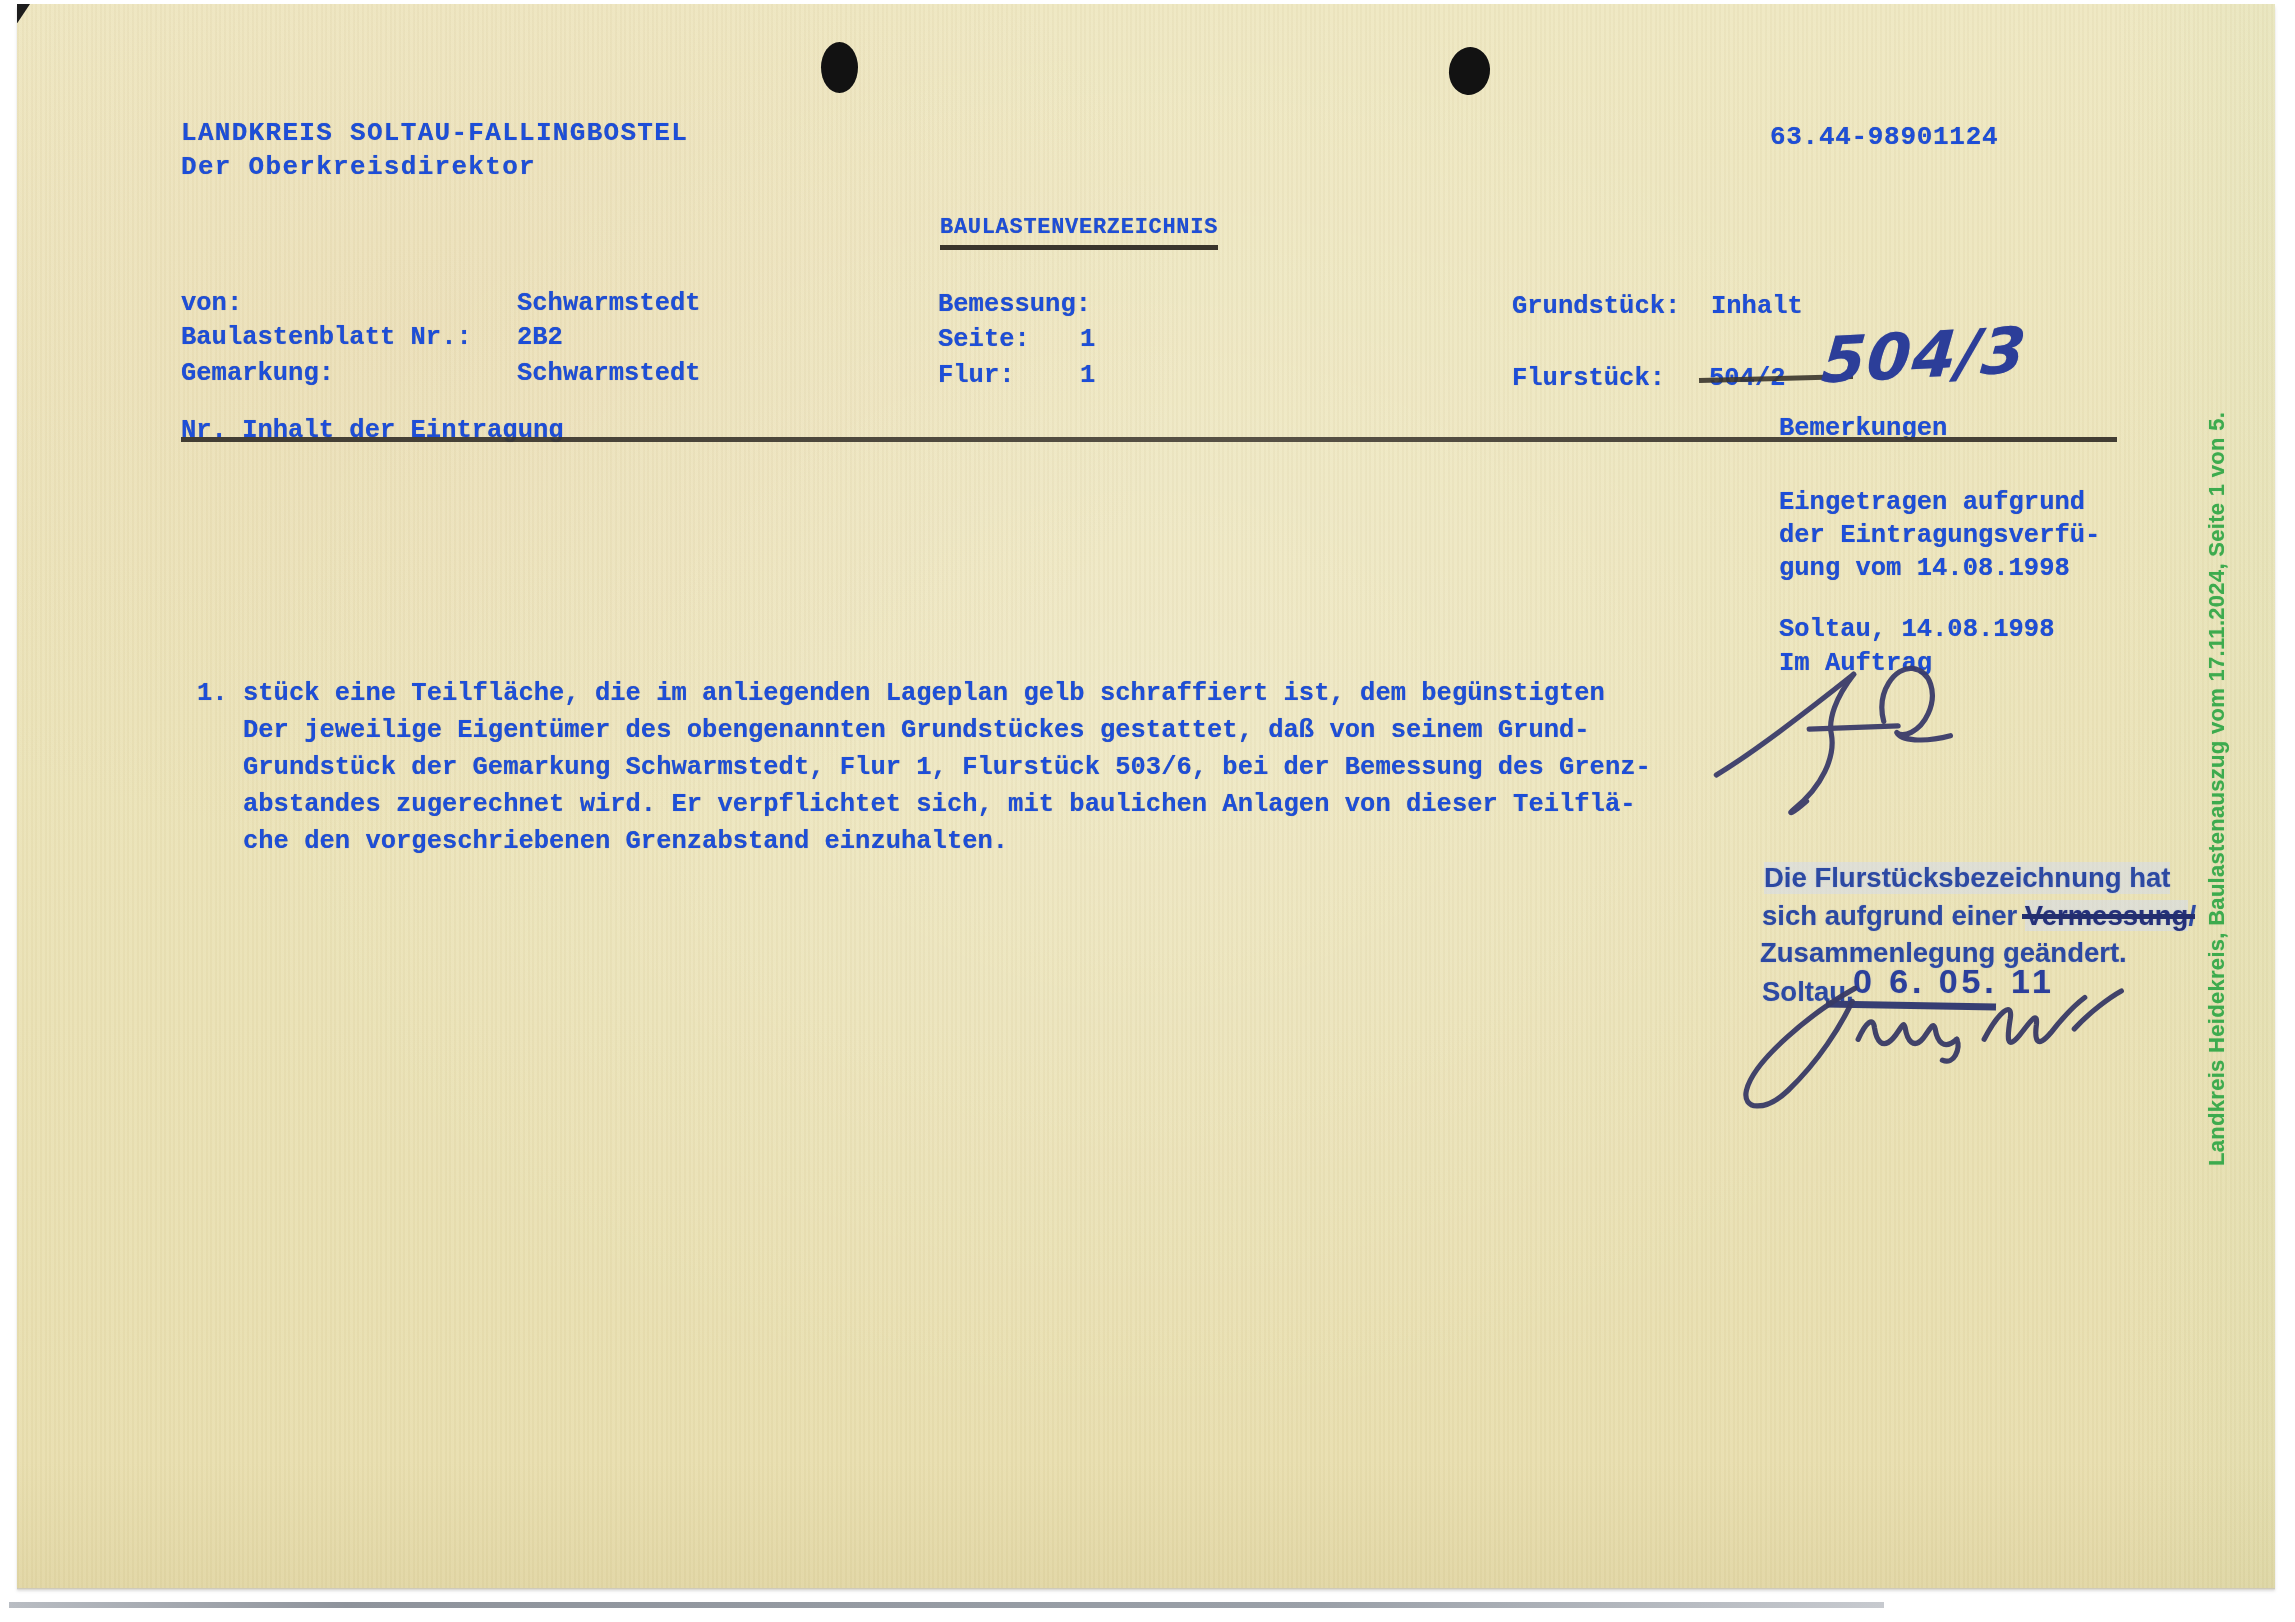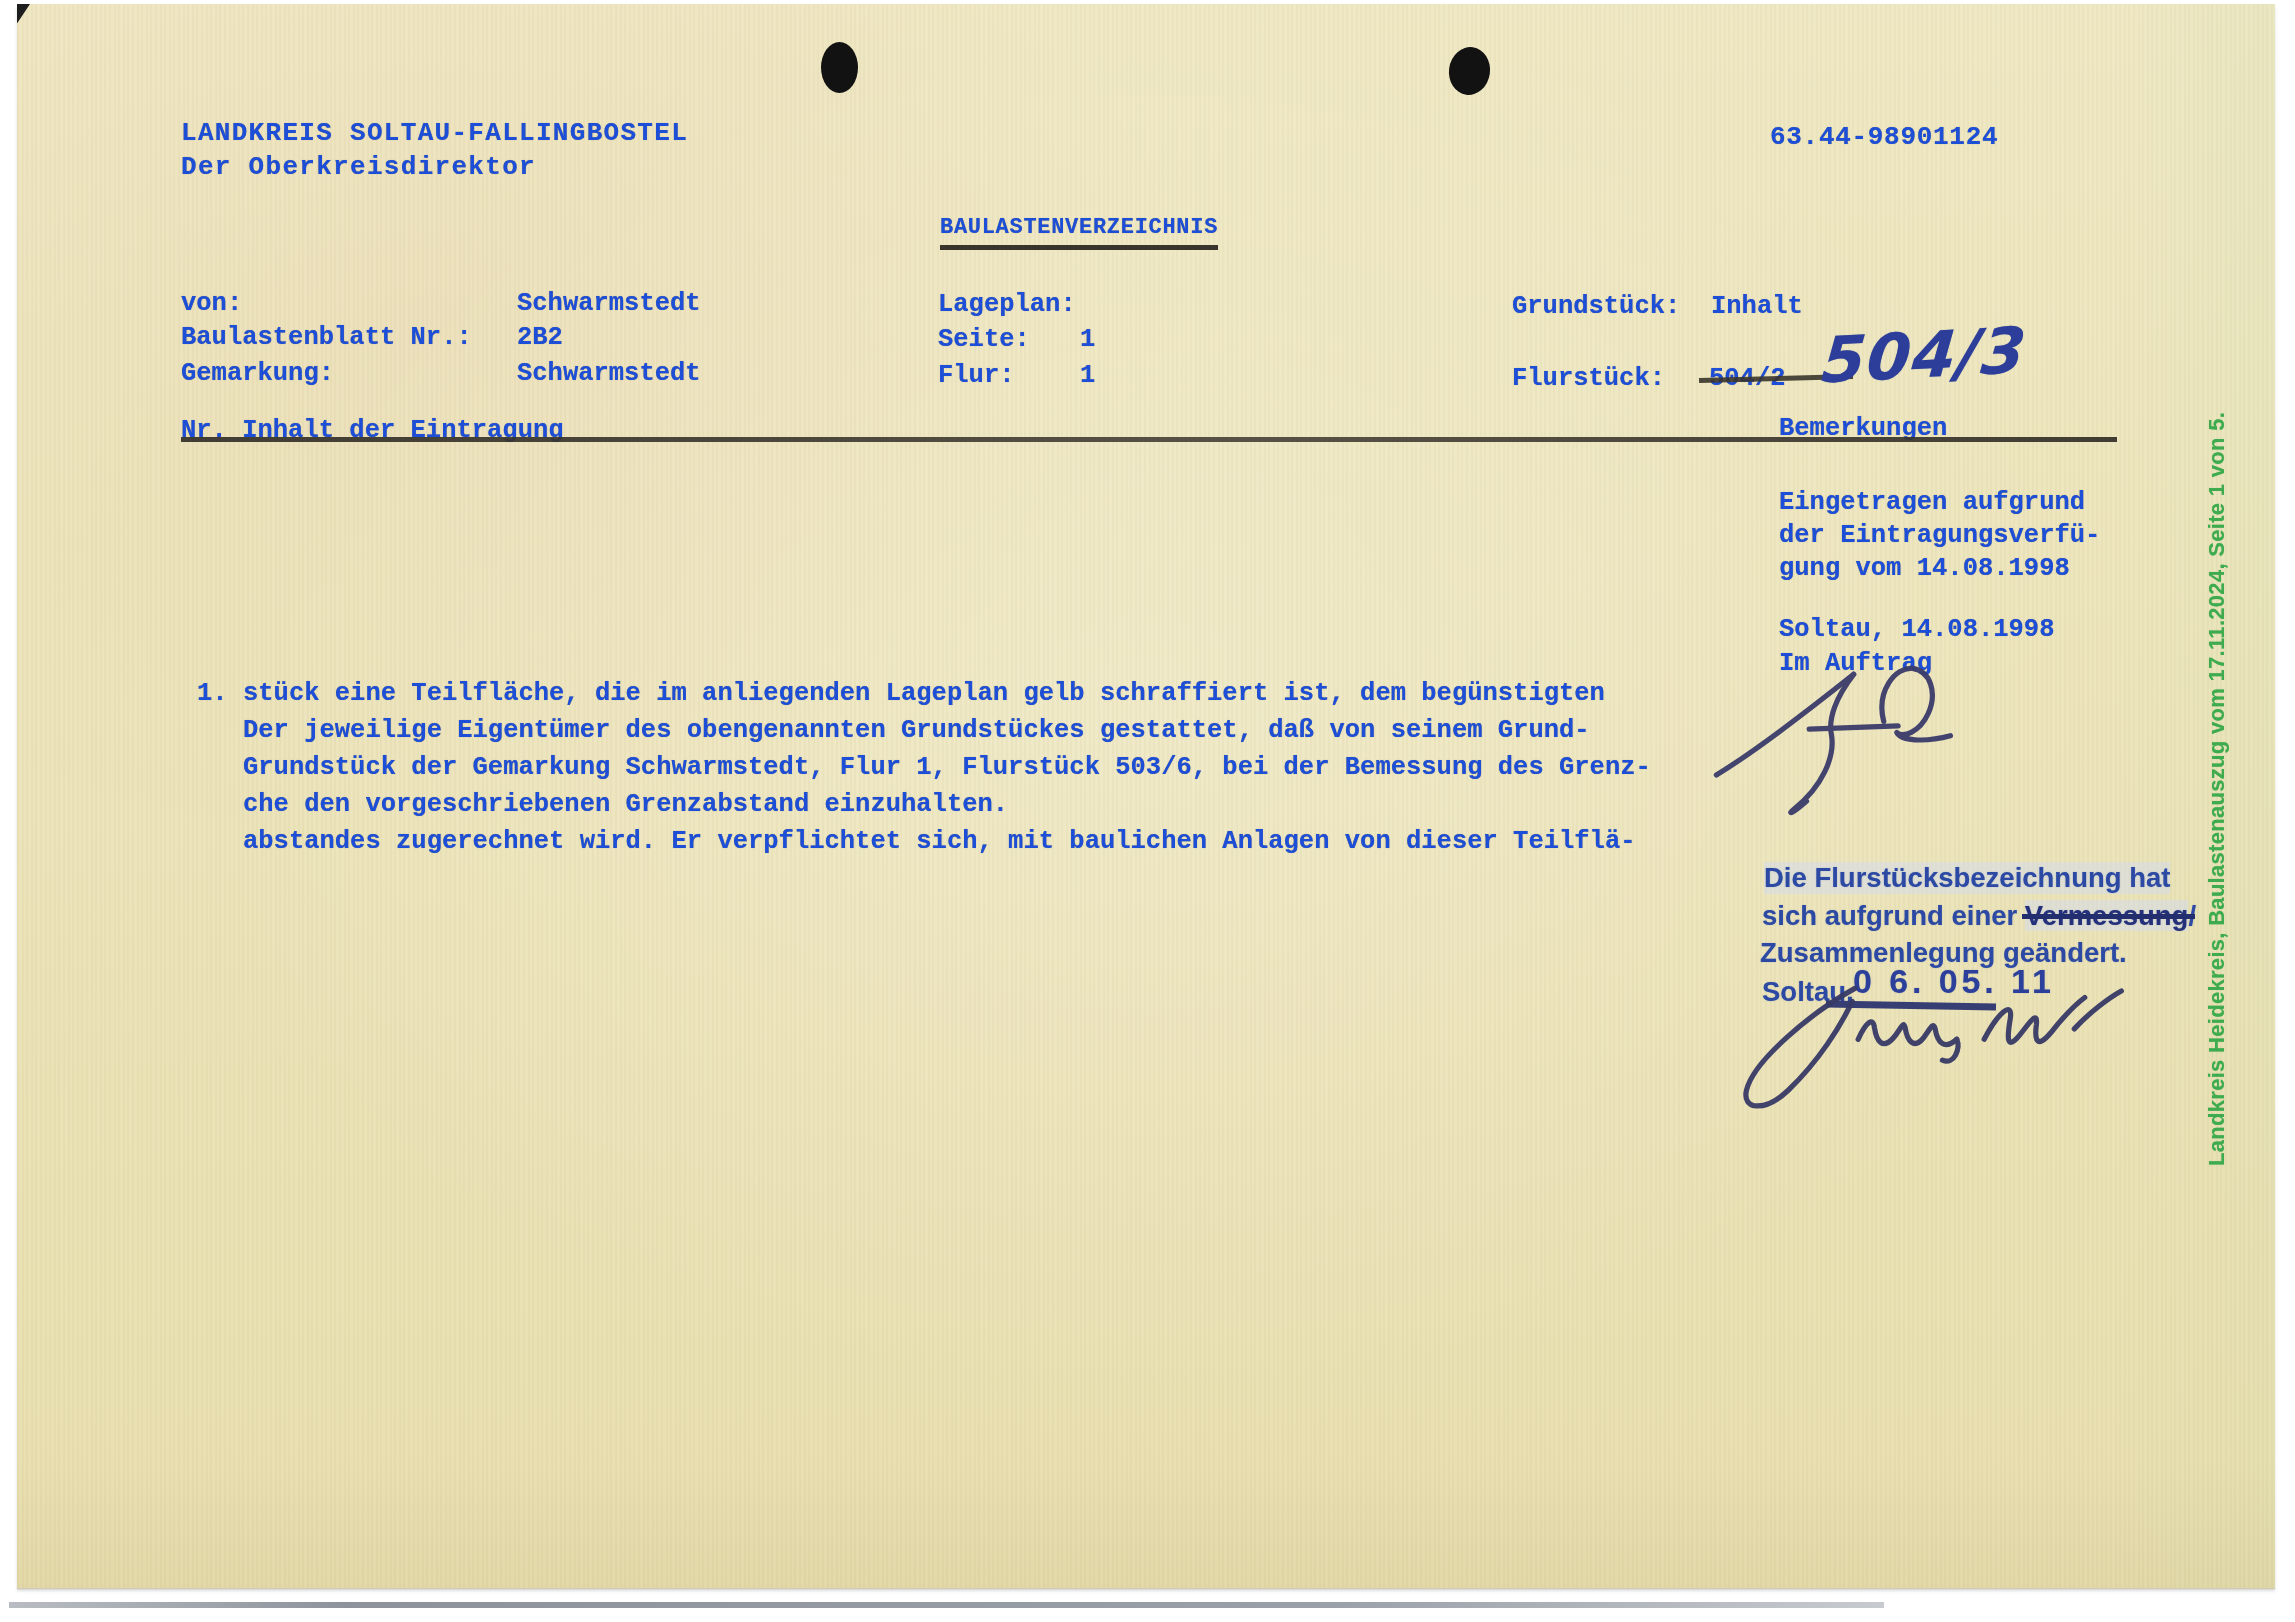--- a/index.html
+++ b/index.html
@@ -54,21 +54,21 @@
   <div class="hole" style="left:1449px;top:47px;width:41px;height:48px;transform:rotate(8deg);"></div>
 
   <div class="t fs40" style="left:181px;top:118px;letter-spacing:1.3px;">LANDKREIS SOLTAU-FALLINGBOSTEL</div>
   <div class="t fs40" style="left:181px;top:152px;letter-spacing:1.3px;">Der Oberkreisdirektor</div>
   <div class="t fs40" style="left:1770px;top:122px;letter-spacing:0.7px;">63.44-98901124</div>
 
   <div class="t title" style="left:940px;top:215px;">BAULASTENVERZEICHNIS</div>
 
   <div class="t" style="left:181px;top:289px;">von:</div>
   <div class="t" style="left:517px;top:289px;">Schwarmstedt</div>
-  <div class="t" style="left:938px;top:290px;">Lageplan:</div>
+  <div class="t" style="left:938px;top:290px;">Bemessung:</div>
   <div class="t" style="left:1512px;top:292px;">Grundstück:</div>
   <div class="t" style="left:1711px;top:292px;">Inhalt</div>
 
   <div class="t" style="left:181px;top:323px;">Baulastenblatt Nr.:</div>
   <div class="t" style="left:517px;top:323px;">2B2</div>
   <div class="t" style="left:938px;top:325px;">Seite:</div>
   <div class="t" style="left:1080px;top:325px;">1</div>
 
   <div class="t" style="left:181px;top:359px;">Gemarkung:</div>
   <div class="t" style="left:517px;top:359px;">Schwarmstedt</div>
@@ -98,22 +98,22 @@
       <path d="M156 112 L292 107"></path>
       <path d="M270 100 C258 54 288 16 314 19 C342 23 352 57 338 88 C325 117 298 126 290 117 C296 129 330 133 372 122"></path>
     </g>
   </svg>
 
   <div class="t" style="left:197px;top:679px;">1.</div>
   <div style="position:absolute;left:243px;top:679px;">
     <div class="t entry-line" style="position:static;">stück eine Teilfläche, die im anliegenden Lageplan gelb schraffiert ist, dem begünstigten</div>
     <div class="t entry-line" style="position:static;">Der jeweilige Eigentümer des obengenannten Grundstückes gestattet, daß von seinem Grund-</div>
     <div class="t entry-line" style="position:static;">Grundstück der Gemarkung Schwarmstedt, Flur 1, Flurstück 503/6, bei der Bemessung des Grenz-</div>
+    <div class="t entry-line" style="position:static;">abstandes zugerechnet wird. Er verpflichtet sich, mit baulichen Anlagen von dieser Teilflä-</div>
     <div class="t entry-line" style="position:static;">che den vorgeschriebenen Grenzabstand einzuhalten.</div>
-    <div class="t entry-line" style="position:static;">abstandes zugerechnet wird. Er verpflichtet sich, mit baulichen Anlagen von dieser Teilflä-</div>
   </div>
 
   <div class="stamp-t stamp-hl" style="left:1764px;top:862px;">Die Flurstücksbezeichnung hat</div>
   <div class="stamp-t" style="left:1762px;top:900px;"><span>sich aufgrund einer </span><span class="stamp-struck stamp-hl">Vermessung</span><span>/</span></div>
   <div class="stamp-t" style="left:1760px;top:937px;">Zusammenlegung geändert.</div>
   <div class="stamp-t" style="left:1762px;top:976px;">Soltau,</div>
   <div class="stamp-t stamp-date" style="left:1853px;top:962px;">0 6. 05. 11</div>
   <div class="stamp-underbar" style="left:1826px;top:1002px;width:170px;"></div>
 
   <svg class="sig" style="left:1724px;top:974px;" width="425" height="160" viewBox="0 0 650 245">

